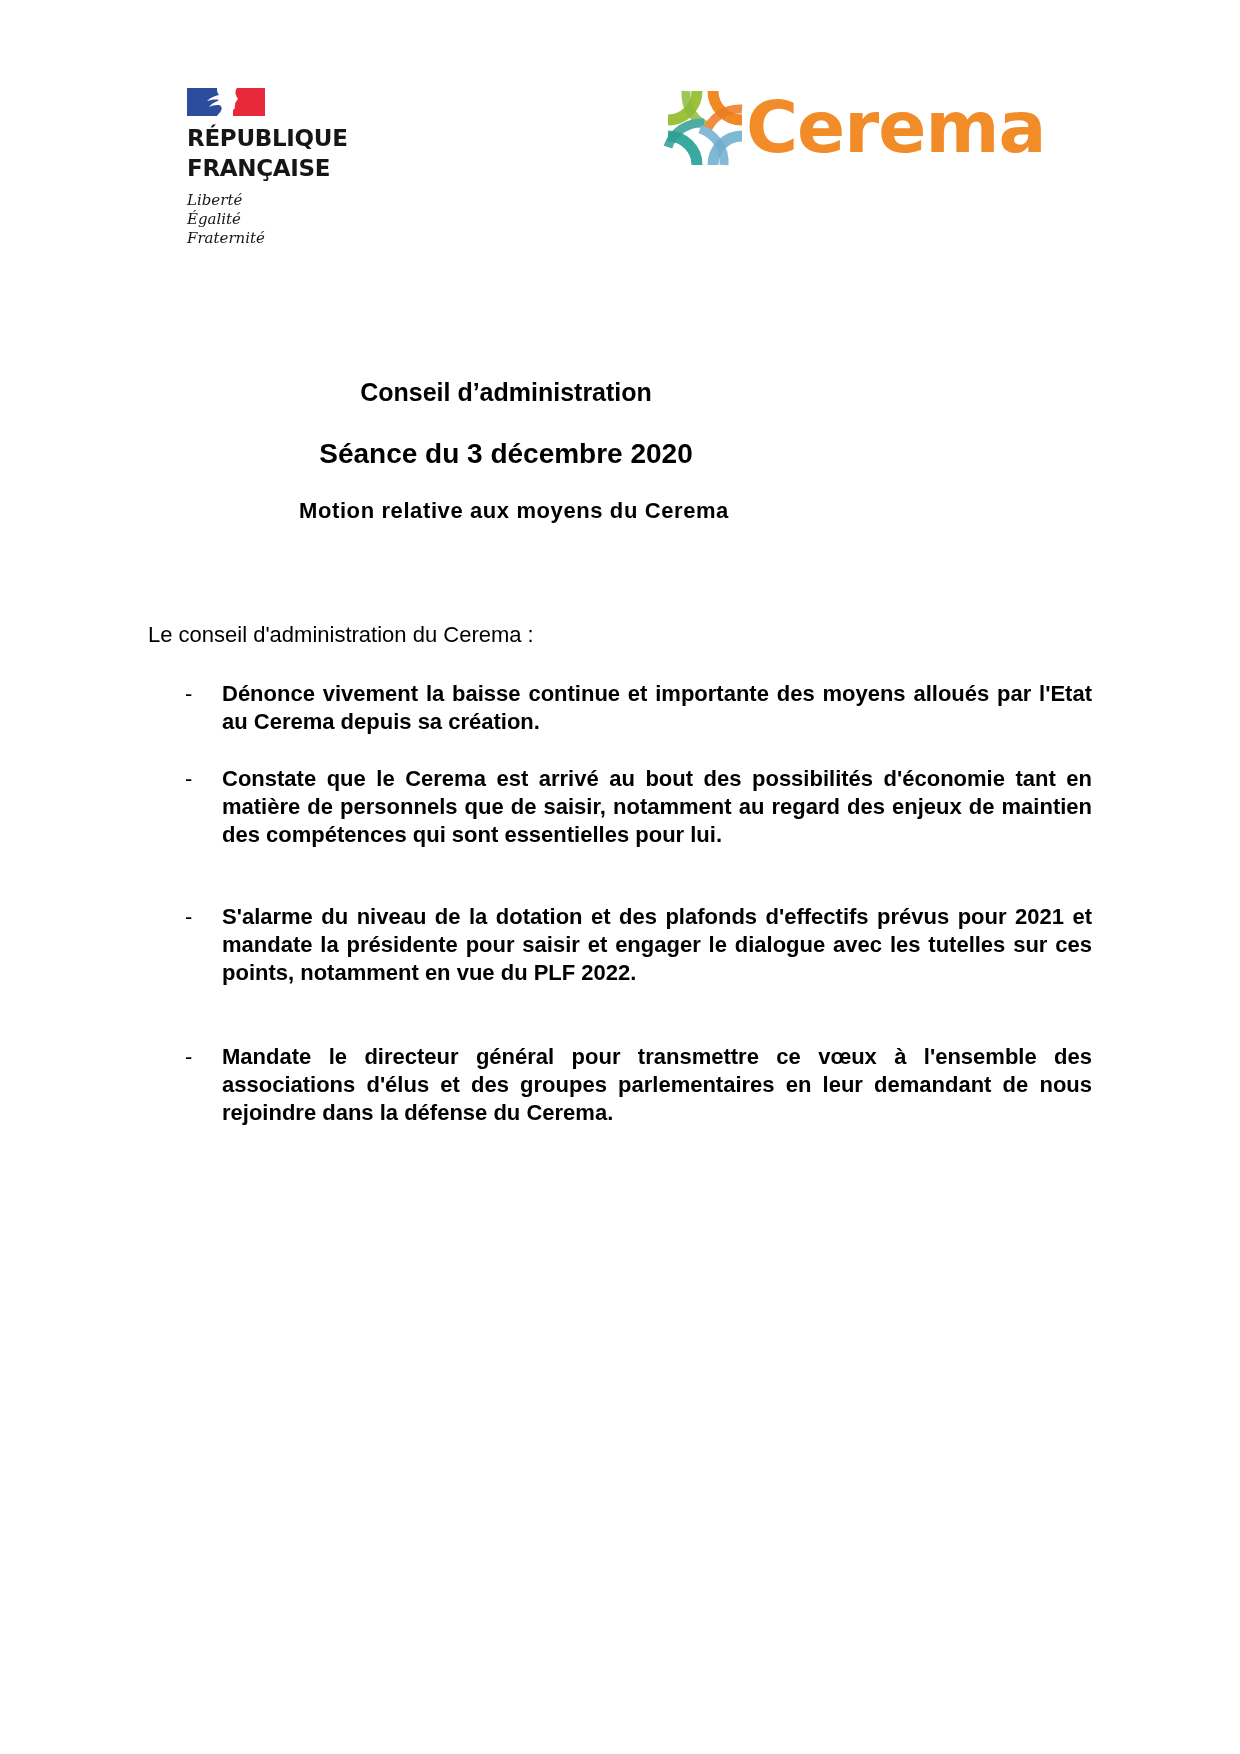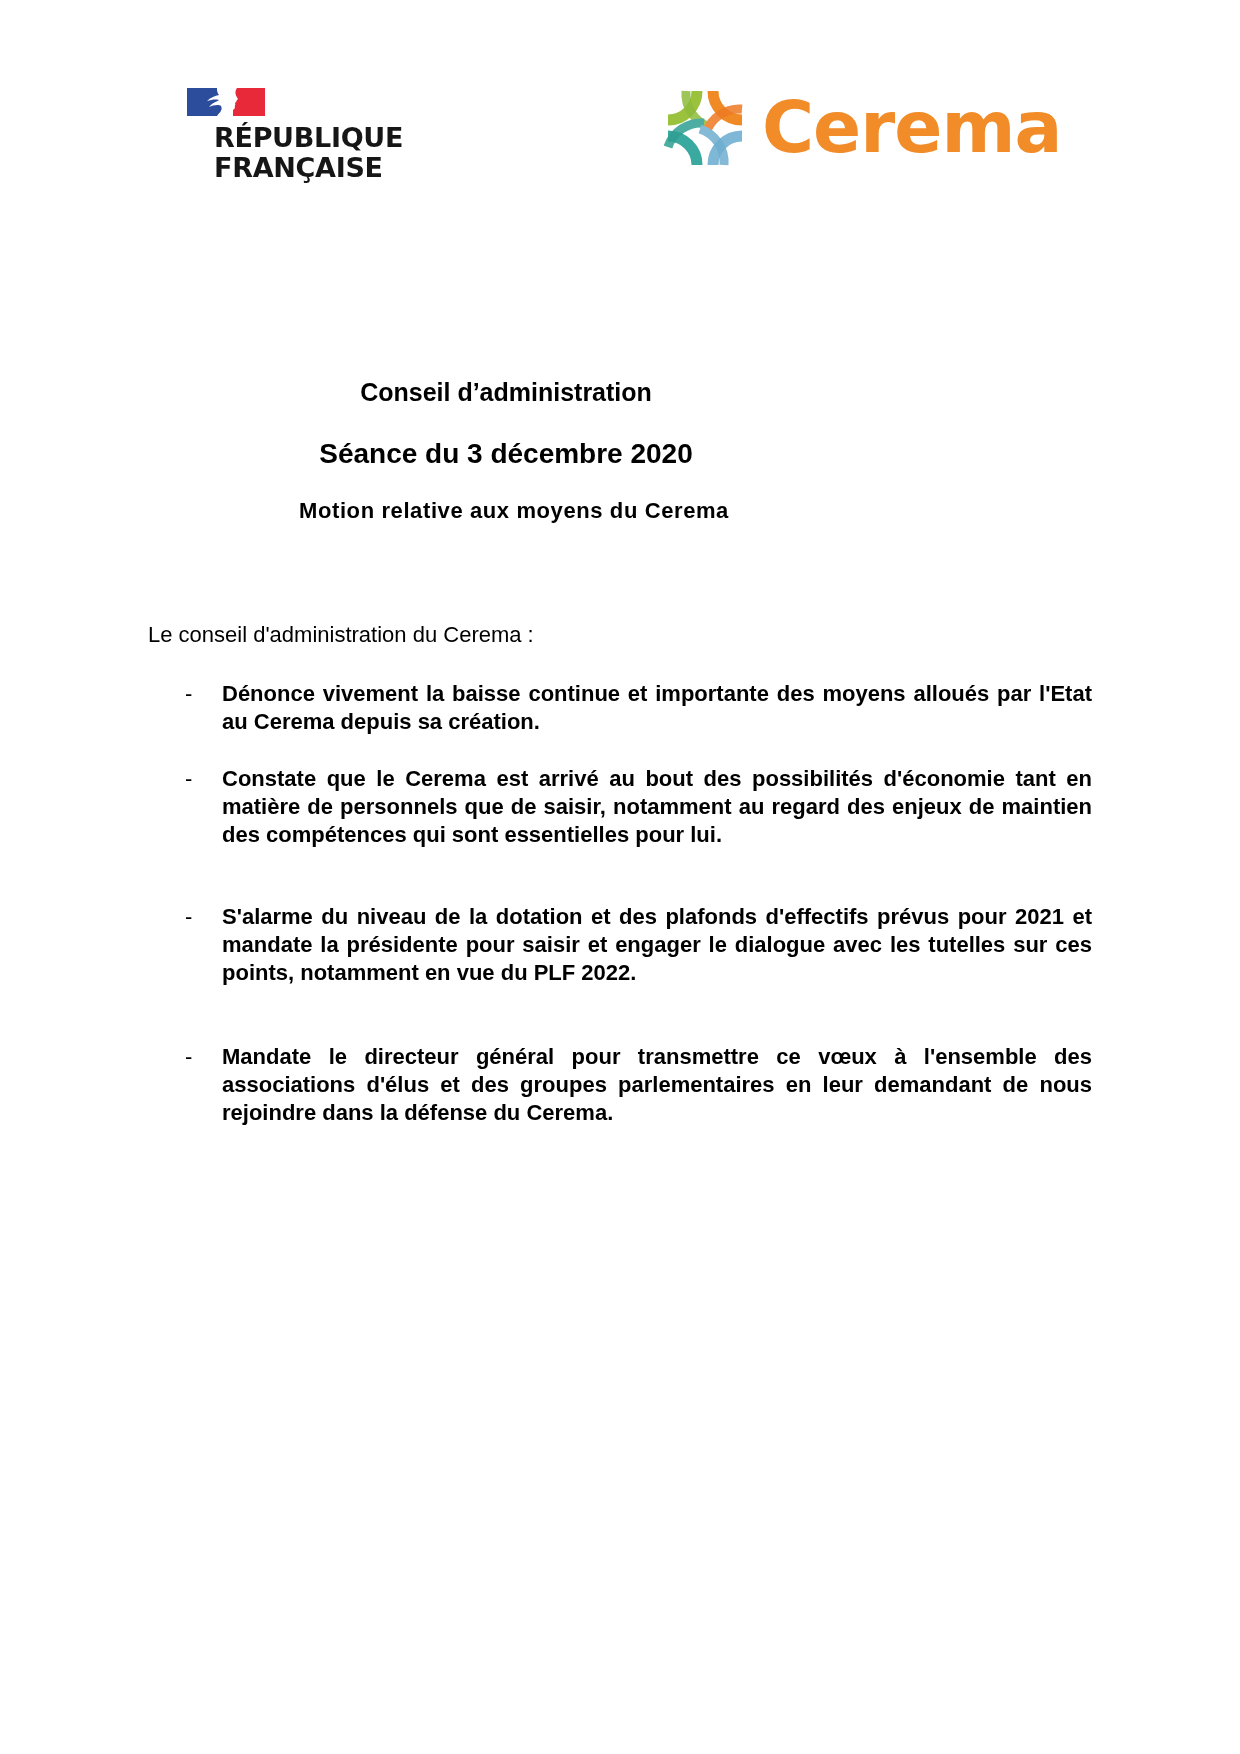--- a/index.html
+++ b/index.html
@@ -4,28 +4,28 @@
   <style>
     html, body { margin: 0; padding: 0; background: #ffffff; }
     body { width: 1240px; height: 1754px; position: relative; overflow: hidden;
            font-family: "Liberation Sans", sans-serif; color: #000; }
 
     
     .rf-logo { position: absolute; left: 187px; top: 88px; width: 200px; }
     .rf-flag { position: relative; width: 78px; height: 28px; }
     .rf-flag svg { display: block; }
     .rf-name { margin-top: 7px; font-family: "DejaVu Sans", sans-serif; font-weight: bold;
-               font-size: 27px; line-height: 30px; letter-spacing: -0.3px; color: #161616; margin-left: 27px; }
+               font-size: 23px; line-height: 30px; letter-spacing: -0.3px; color: #161616; }
     .rf-motto { margin-top: 8px; font-family: "DejaVu Serif", serif; font-style: italic;
                 font-size: 15px; line-height: 19px; color: #161616; }
 
     
     .cerema-logo { position: absolute; left: 664px; top: 86px; height: 84px; display: flex; align-items: center; }
     .cerema-icon { width: 82px; height: 82px; }
-    .cerema-word { margin-left: 16px; font-family: "DejaVu Sans", sans-serif; font-weight: bold;
+    .cerema-word { margin-left: 0; font-family: "DejaVu Sans", sans-serif; font-weight: bold;
                    font-size: 71px; line-height: 80px; letter-spacing: -1px; }
 
     
     .heading { position: absolute; left: 0; width: 1012px; text-align: center; font-weight: bold; }
     .h1 { top: 378px; font-size: 25px; }
     .h2 { top: 438px; font-size: 28px; }
     .h3 { top: 498px; font-size: 22px; letter-spacing: 0.6px; margin-left: 8px; }
 
     
     .intro { position: absolute; left: 148px; top: 622px; font-size: 22px; }
@@ -45,20 +45,25 @@
   <div class="rf-flag">
     <svg width="78" height="28" viewBox="0 0 78 28">
       <rect x="0" y="0" width="36" height="28" fill="#2C4C9C"></rect>
       <rect x="46" y="0" width="32" height="28" fill="#E8293A"></rect>
       <path d="M30 0 L50 0 C47 4 49 8 51 11 C49 12 50 14 48 15 C49 17 47 18 48 20 C46 22 44 24 46 28 L30 28 C33 24 36 22 34 18 C32 16 26 17 22 19 C25 15 29 14 32 12 C28 11 24 12 20 13 C24 9 28 8 32 7 C30 5 30 2 30 0 Z" fill="#ffffff"></path>
     </svg>
   </div>
   <div class="rf-name" style="color: rgb(22, 22, 22);">
     <div>RÉPUBLIQUE</div>
     <div>FRANÇAISE</div>
+  </div>
+  <div class="rf-motto" style="color: rgb(22, 22, 22);">
+    <div>Liberté</div>
+    <div>Égalité</div>
+    <div>Fraternité</div>
   </div>
 </div>
 
 <div class="cerema-logo">
   <svg class="cerema-icon" viewBox="0 0 82 82">
     <g fill="none" stroke-width="11" stroke-linecap="butt">
       <path d="M4 33 A29 29 0 0 0 33 4" stroke="#9BC23C"></path>
       <path d="M49 4 A29 29 0 0 0 78 33" stroke="#F08A24"></path>
       <path d="M4 49 A29 29 0 0 1 33 78" stroke="#3AA99F"></path>
       <path d="M78 49 A29 29 0 0 0 49 78" stroke="#7FB8D6"></path>

